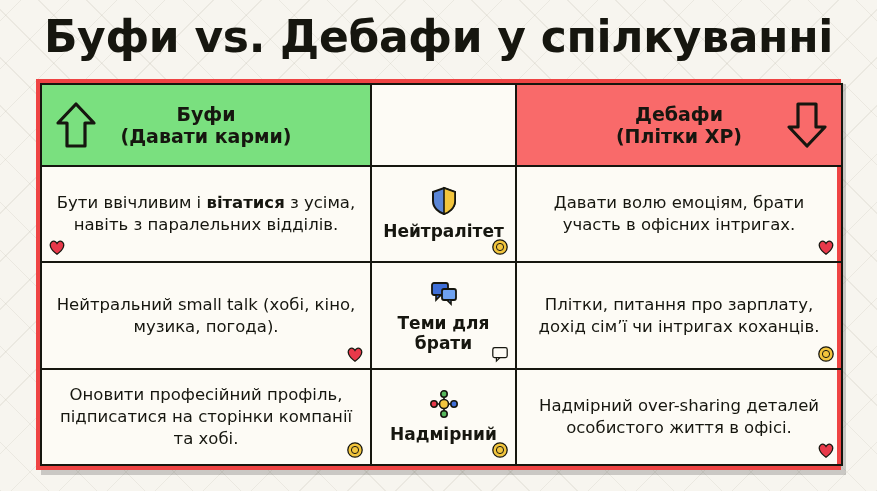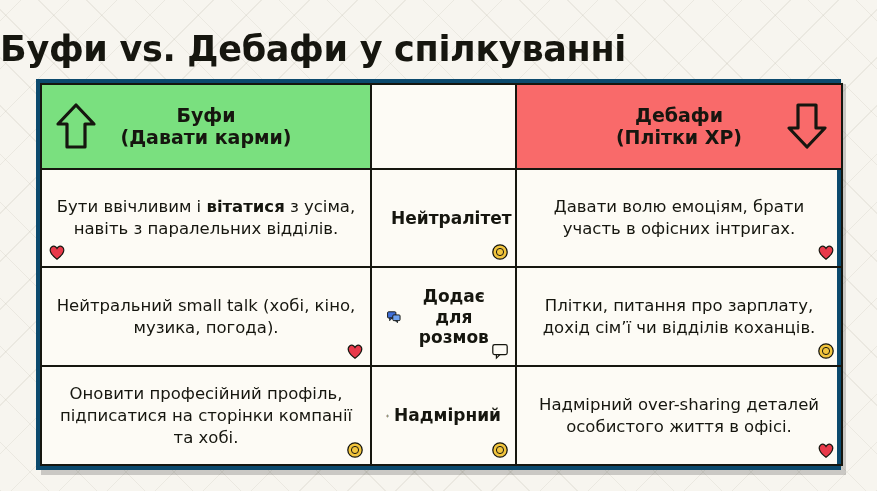--- a/index.html
+++ b/index.html
@@ -20,35 +20,36 @@
       repeating-linear-gradient(45deg, rgba(180,175,160,.18) 0 1px, transparent 1px 34px),
       repeating-linear-gradient(-45deg, rgba(180,175,160,.18) 0 1px, transparent 1px 34px);
     pointer-events: none;
   }
   #page {
     position: relative;
     width: 877px;
     height: 491px;
   }
   #title {
+    text-align: center;
     font-family: "DejaVu Sans", sans-serif;
     font-weight: bold;
-    font-size: 35px;
+    font-size: 44px;
     color: #16160f;
     letter-spacing: -0.3px;
-    padding-top: 30px;
+    padding-top: 13px;
     line-height: 1.1;
   }
   #table-wrap {
     position: absolute;
     left: 36px;
     top: 79px;
     width: 805px;
     height: 391px;
-    border: 4px solid #0c4a6e;
+    border: 4px solid #ef4444;
     background: #fdfbf5;
     box-shadow: 5px 5px 0 rgba(0,0,0,0.18);
   }
   table {
     width: 100%;
     height: 100%;
     border-collapse: collapse;
     table-layout: fixed;
   }
   td {
@@ -95,21 +96,21 @@
     color: #16160f;
     line-height: 1.33;
   }
   td.cell-text b { font-weight: bold; }
   td.cell-mid {
     font-size: 17px;
     font-weight: bold;
     color: #16160f;
     line-height: 1.2;
   }
-  .mid-inner { display: flex; align-items: center; gap: 5px; }
+  .mid-inner { display: flex; flex-direction: column; align-items: center; gap: 5px; }
   .mid-icon { width: 30px; height: 30px; display: block; }
 
   
   .corner {
     position: absolute;
     width: 18px;
     height: 18px;
   }
   .corner.bl { left: 6px;  bottom: 5px; }
   .corner.br { right: 6px; bottom: 5px; }
@@ -182,29 +183,29 @@
           </svg>
         </td>
         <td class="col-mid cell-mid">
           <div class="mid-inner">
             <svg class="mid-icon" viewBox="0 0 30 30">
               <rect x="3" y="5" width="16" height="12" rx="2" fill="#3f6fd8" stroke="#16160f" stroke-width="1.8"></rect>
               <path d="M7 17 L7 22 L12 17 Z" fill="#3f6fd8" stroke="#16160f" stroke-width="1.6"></path>
               <rect x="13" y="11" width="14" height="11" rx="2" fill="#6fa2f0" stroke="#16160f" stroke-width="1.8"></rect>
               <path d="M22 22 L22 26 L18 22 Z" fill="#6fa2f0" stroke="#16160f" stroke-width="1.6"></path>
             </svg>
-            <span>Додає для розмов</span>
+            <span>Теми для брати</span>
           </div>
           <svg class="corner br" viewBox="0 0 20 20">
             <rect x="2" y="3" width="16" height="11" rx="2" fill="#fdfbf5" stroke="#16160f" stroke-width="1.4"></rect>
             <path d="M6 14 L6 18 L10 14 Z" fill="#fdfbf5" stroke="#16160f" stroke-width="1.3"></path>
           </svg>
         </td>
         <td class="col-right cell-text">
-          <span>Плітки, питання про зарплату, дохід сім’ї чи відділів коханців.</span>
+          <span>Плітки, питання про зарплату, дохід сім’ї чи інтригах коханців.</span>
           <svg class="corner br" viewBox="0 0 20 20">
             <circle cx="10" cy="10" r="8" fill="#f2c53d" stroke="#16160f" stroke-width="1.4"></circle>
             <circle cx="10" cy="10" r="4" fill="none" stroke="#16160f" stroke-width="1.1"></circle>
           </svg>
         </td>
       </tr>
 
       <tr class="body-row">
         <td class="col-left cell-text">
           <span>Оновити професійний профіль, підписатися на сторінки компанії та хобі.</span>

